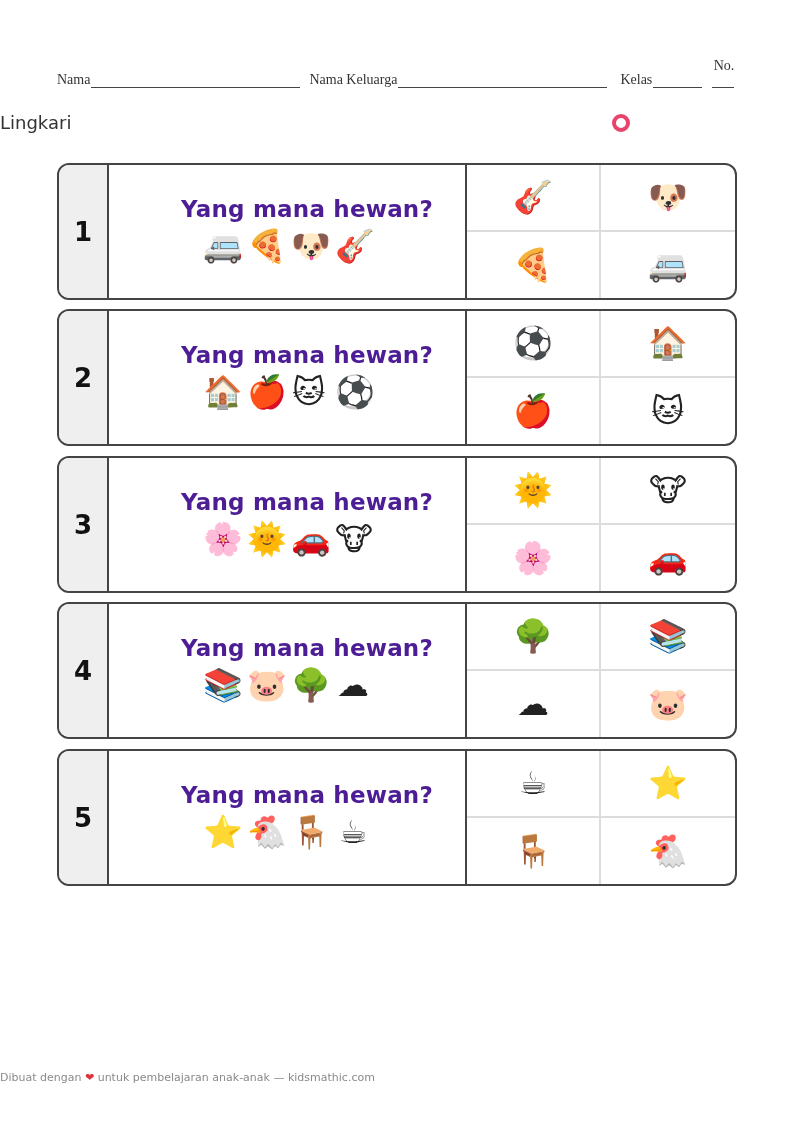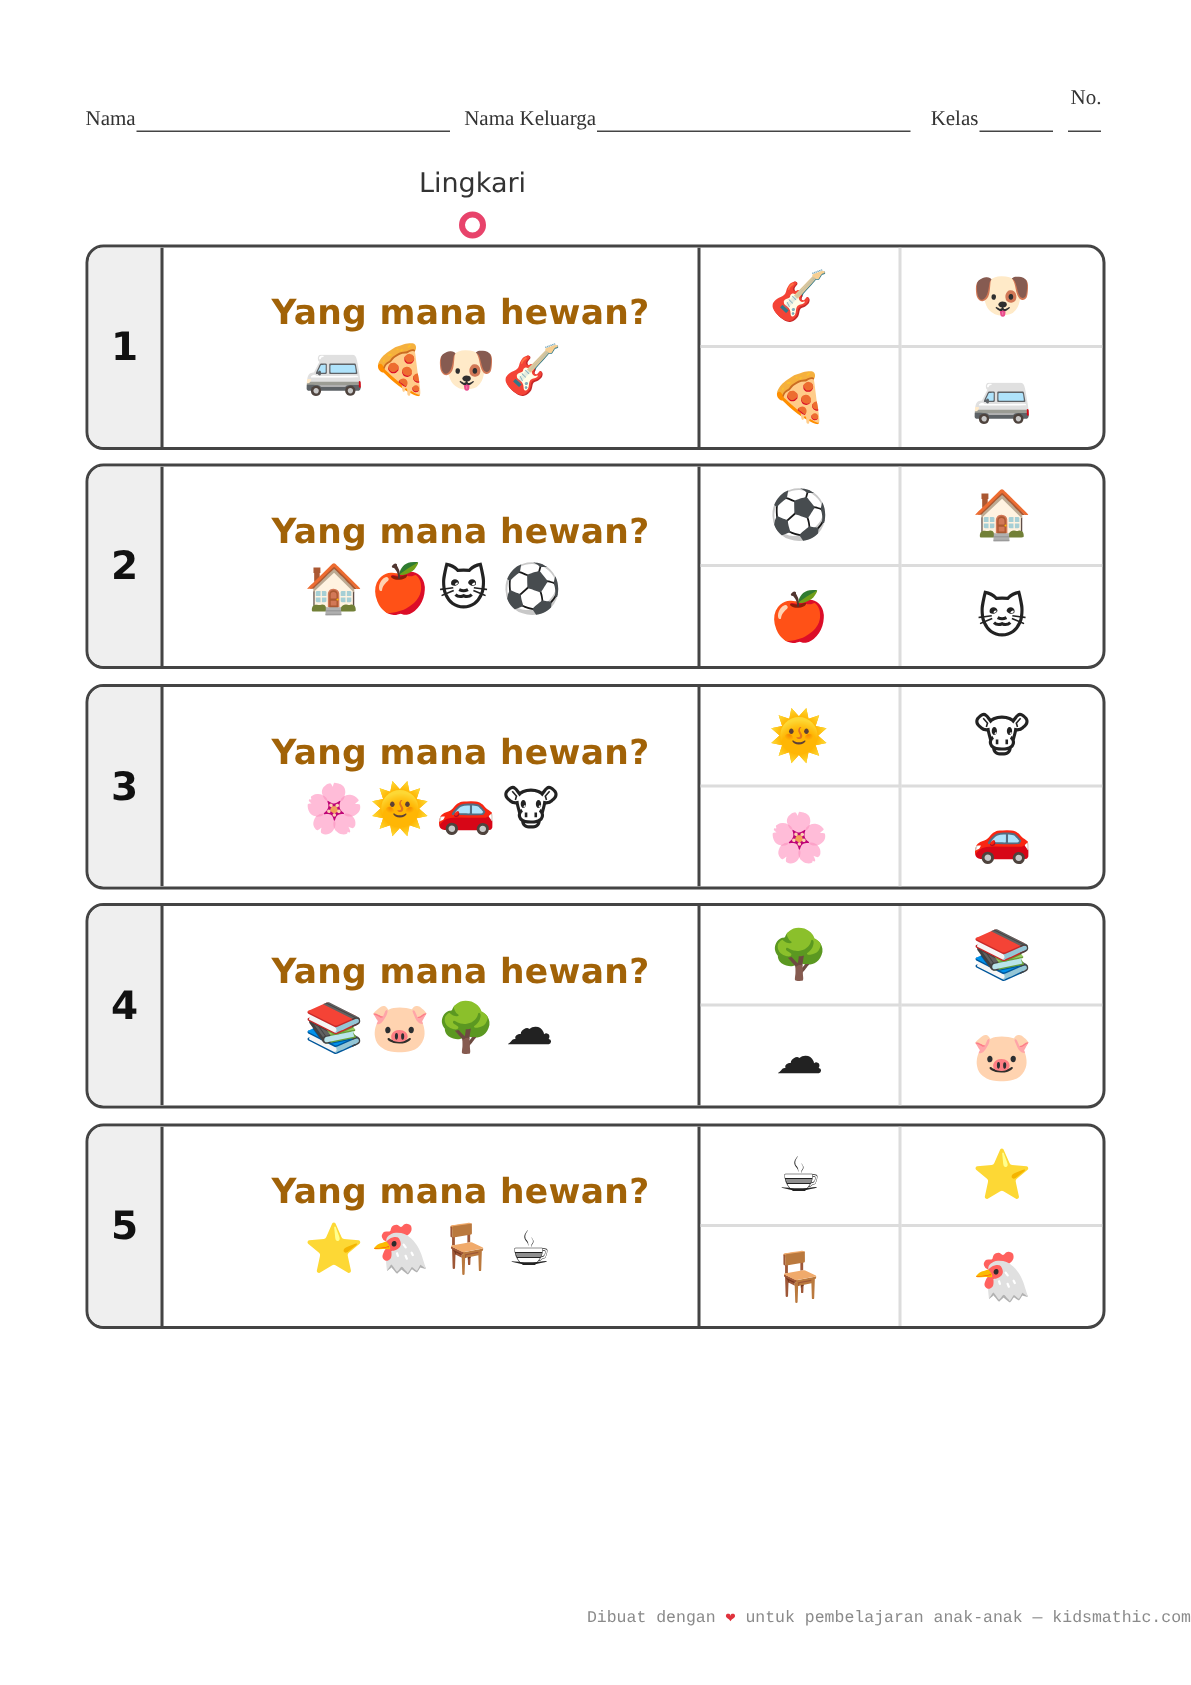--- a/index.html
+++ b/index.html
@@ -16,21 +16,21 @@
     .f-nama .field-line { width: 209px; }
     .f-keluarga { margin-left: 9px; }
     .f-keluarga .field-line { width: 209px; }
     .f-kelas { margin-left: 13px; }
     .f-kelas .field-line { width: 49px; }
     .f-no { margin-left: 9px; flex-direction: column; }
     .f-no .field-line { width: 22px; }
 
     .instruction {
       position: absolute; left: 0; top: 112px; width: 630px; text-align: center;
-      font-size: 18px; color: #333; display: flex; justify-content: space-between; align-items: center; gap: 8px; flex-direction: column;
+      font-size: 18px; color: #333; display: flex; justify-content: space-between; align-items: center; gap: 8px;
     }
     .circle-icon {
       display: inline-block; width: 18px; height: 18px; border-radius: 50%;
       border: 4px solid #e8436b; background: #fff;
     }
 
     .question-box {
       position: absolute; left: 57px; width: 680px; height: 137px;
       border: 2px solid #444; border-radius: 12px; overflow: hidden;
       display: flex; background: #fff;
@@ -38,38 +38,38 @@
     .qnum {
       width: 50px; background: #efefef; border-right: 2px solid #444;
       display: flex; align-items: center; justify-content: center;
       font-size: 26px; font-weight: bold; color: #111;
     }
     .qmain {
       width: 358px; border-right: 2px solid #444;
       display: flex; flex-direction: column; align-items: center; justify-content: center;
       padding-bottom: 6px;
     }
-    .qtitle { font-size: 23px; font-weight: bold; color: #a16207; margin-bottom: 8px; letter-spacing: 0.2px; margin-left: 40px; }
+    .qtitle { font-size: 23px; font-weight: bold; color: #4c1d95; margin-bottom: 8px; letter-spacing: 0.2px; margin-left: 40px; }
     .qemojis { display: flex; gap: 8px; font-size: 32px; line-height: 1; }
     .qemoji { display: inline-block; width: 36px; text-align: center; }
 
     .answers {
       flex: 1; display: grid; grid-template-columns: 1fr 1fr; grid-template-rows: 1fr 1fr;
     }
     .answer-cell {
       display: flex; align-items: center; justify-content: center;
       font-size: 32px; line-height: 1; border-color: #dcdcdc; border-style: solid; border-width: 0;
     }
     .answer-cell.c0 { border-right-width: 2px; border-bottom-width: 2px; }
     .answer-cell.c1 { border-bottom-width: 2px; }
     .answer-cell.c2 { border-right-width: 2px; }
 
     .footer {
-      position: absolute; left: 0; top: 1071px; width: 794px; text-align: right;
-      font-size: 11px; color: #8a8a8a; font-family: Liberation Mono, monospace;
+      position: absolute; left: 0; top: 1071px; width: 794px; text-align: left;
+      font-size: 11px; color: #8a8a8a;
     }
     .heart { color: #e0323d; }
   </style>
 </head>
 <body>
 
 <div class="header-row">
   <div class="field f-nama">
     <span class="field-label">Nama</span>
     <span class="field-line"></span>

